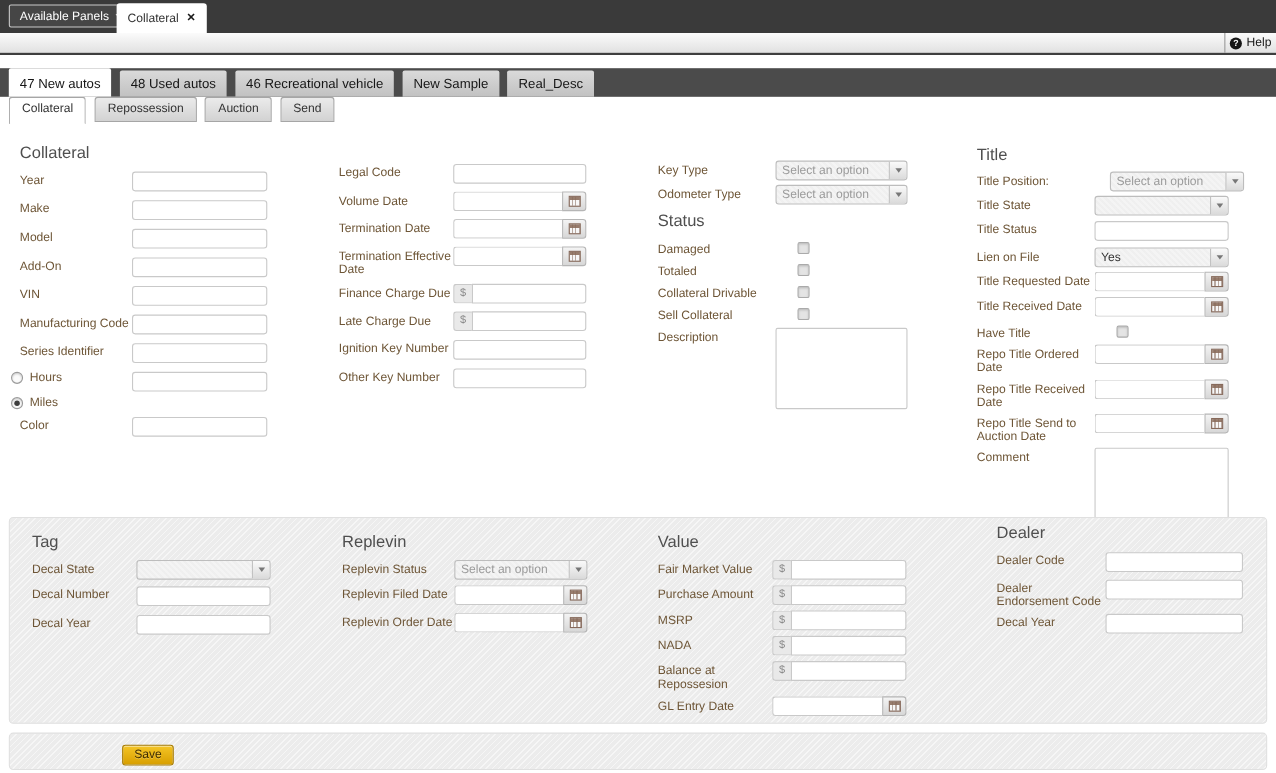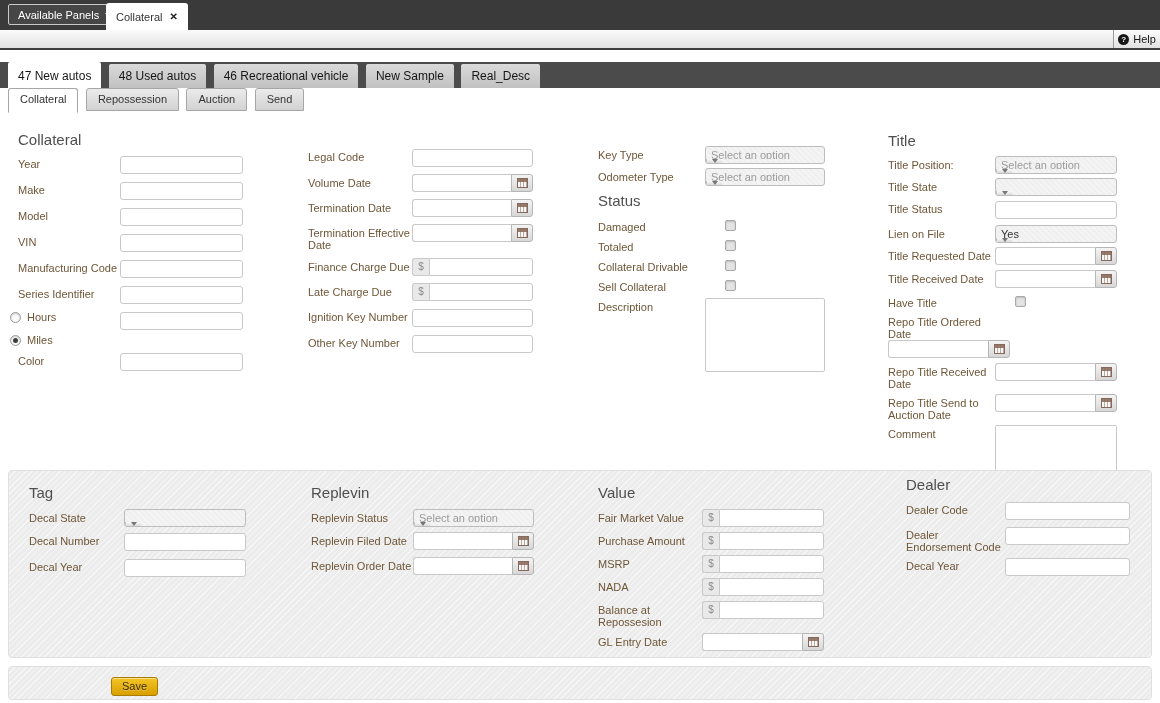--- a/index.html
+++ b/index.html
@@ -69,21 +69,21 @@
          background-image:repeating-linear-gradient(to right, transparent 0 2px, rgba(134,105,90,.55) 2px 3px),
                           linear-gradient(#977c6c 0 3px, #f7f7f7 3px); }
 
   .money { display:flex; width:100%; }
   .mpre { width:17px; flex-shrink:0; border:1px solid #c9c9c9; border-right:none; border-radius:3px 0 0 3px;
           background:#e9e9e9; color:#8a8a8a; font-size:10px; text-align:center; line-height:16px; height:18px; }
   .money input { flex:1; min-width:0; border-radius:0 3px 3px 0; }
 
   .combo { width:100%; height:18px; border:1px solid #bdbdbd; border-radius:3px; display:flex; overflow:hidden;
            background-color:#f4f4f4;
-           background-image:repeating-linear-gradient(45deg, rgba(0,0,0,.02) 0 2px, transparent 2px 4px); cursor:pointer;flex-direction:column; }
+           background-image:repeating-linear-gradient(45deg, rgba(0,0,0,.02) 0 2px, transparent 2px 4px); cursor:pointer; }
   .combo .val { flex:1; min-width:0; font-size:11px; color:#9b9b9b; line-height:16px; padding:0 5px;
                 white-space:nowrap; overflow:hidden; }
   .combo .val.dark { color:#333; }
   .dbtn { width:16px; flex-shrink:0; border-left:1px solid #c2c2c2; background:linear-gradient(#fafafa,#dadada);
           display:flex; align-items:center; justify-content:center; }
   .arr { width:0; height:0; border-left:3px solid transparent; border-right:3px solid transparent; border-top:4px solid #777; }
 
   .cb { width:11px; height:11px; border:1px solid #aaa; border-radius:2px; background:#e4e4e4;
         box-shadow:inset 0 1px 2px rgba(0,0,0,.18); margin-top:2px; cursor:pointer; }
   .cbrow { display:flex; align-items:flex-start; margin-bottom:5px;gap:20px; }
@@ -154,20 +154,24 @@
     <div class="frow">
         <span class="lbl">Year</span>
       <span class="ctrl"><input class="ti" type="text" style=""></span>
       </div>
     <div class="frow">
         <span class="lbl">Make</span>
       <span class="ctrl"><input class="ti" type="text" style=""></span>
       </div>
     <div class="frow">
         <span class="lbl">Model</span>
+      <span class="ctrl"><input class="ti" type="text" style=""></span>
+      </div>
+    <div class="frow">
+        <span class="lbl">Add-On</span>
       <span class="ctrl"><input class="ti" type="text" style=""></span>
       </div>
     <div class="frow">
         <span class="lbl">VIN</span>
       <span class="ctrl"><input class="ti" type="text" style=""></span>
       </div>
     <div class="frow">
         <span class="lbl">Manufacturing Code</span>
       <span class="ctrl"><input class="ti" type="text" style=""></span>
       </div>
@@ -291,21 +295,21 @@
       <span class="cb"></span>
       </div>
     <div class="frow" style="margin-top:1px;">
         <span class="lbl">Description</span>
       <span class="ctrl"><textarea class="ta" style="width: 120px; height: 74px;"></textarea></span>
       </div>
   </div>
 
   <div class="col c4" style="left:888px; top:132px; width:232px;">
     <div class="sec-heading">Title</div>
-    <div class="frow" style="margin-bottom:4px;">
+    <div class="frow" style="margin-bottom:4px;gap:14px;">
         <span class="lbl">Title Position:</span>
       <span class="ctrl">
           <span class="combo">
             <span class="val">Select an option</span>
             <span class="dbtn">
               <span class="arr"></span>
             </span>
           </span>
         </span>
       </div>
@@ -350,21 +354,21 @@
           <input type="text" style="">
           <span class="datebtn">
             <span class="cal"></span>
           </span>
         </span>
       </div>
     <div class="cbrow" style="margin-bottom:4px;">
         <span class="lbl">Have Title</span>
       <span class="cb"></span>
       </div>
-    <div class="frow" style="margin-bottom:5px;flex-direction:column;">
+    <div class="frow" style="margin-bottom:5px;">
         <span class="lbl">Repo Title Ordered Date</span>
       <span class="ctrl datef">
           <input type="text" style="">
           <span class="datebtn">
             <span class="cal"></span>
           </span>
         </span>
       </div>
     <div class="frow" style="margin-bottom:4px;">
         <span class="lbl">Repo Title Received Date</span>

